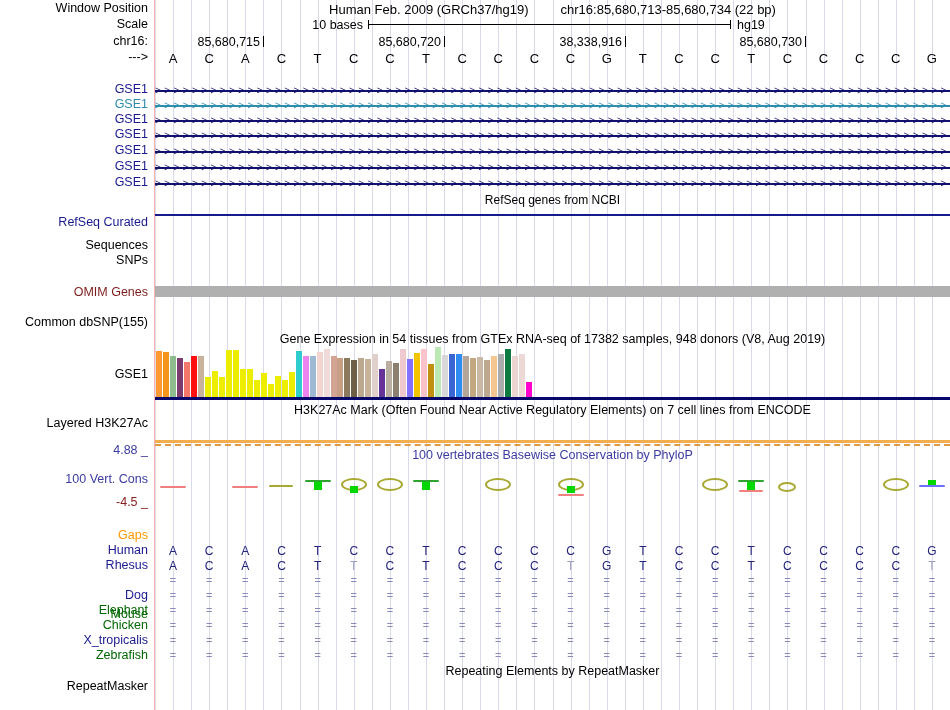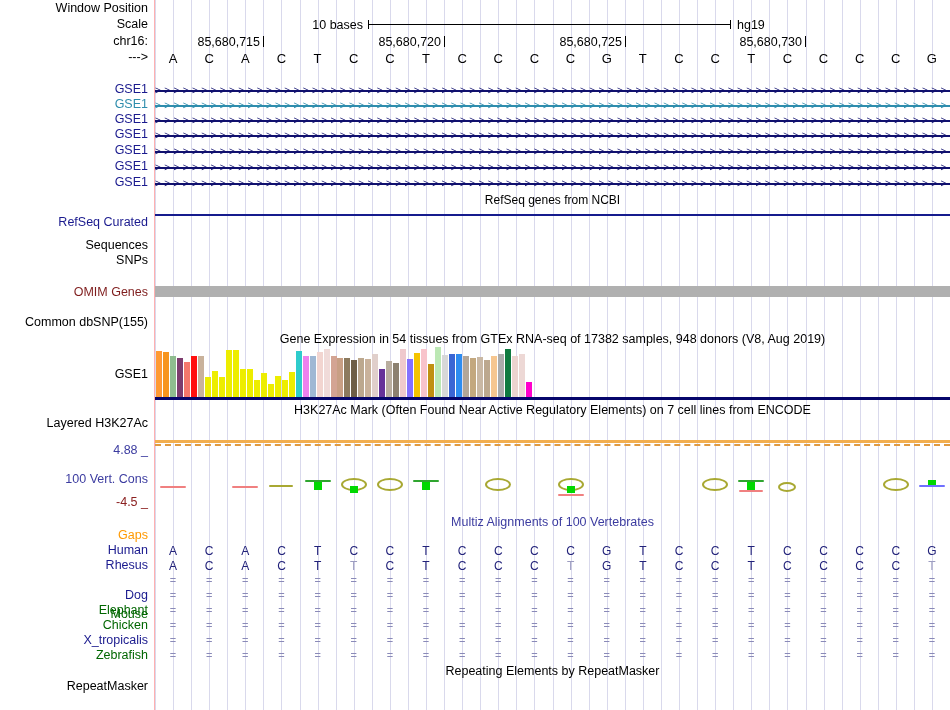--- a/index.html
+++ b/index.html
@@ -33,36 +33,40 @@
   .g-dash{position:absolute;height:2px;border-radius:2px;}
 </style>
 </head>
 <body>
 
 <div id="root">
   <div id="gridlines"></div>
   <div id="pink-line"></div>
 
   <div class="lbl" style="top:2px">Window Position</div>
+  <div class="hdr-row" style="top:2px">
+    <span>Human Feb. 2009 (GRCh37/hg19)</span>
+    <span>chr16:85,680,713-85,680,734 (22 bp)</span>
+  </div>
 
   <div class="lbl" style="top:18px">Scale</div>
   <div class="coord-lbl" style="top:18px;left:308px;width:55px;text-align:right">10 bases</div>
   <div class="hline" style="top:24px;left:368px;width:363px;height:1px;background:#000"></div>
   <div class="hline" style="top:20px;left:368px;width:1px;height:9px;background:#000"></div>
   <div class="hline" style="top:20px;left:730px;width:1px;height:9px;background:#000"></div>
   <div class="coord-lbl" style="top:18px;left:737px">hg19</div>
 
   <div class="lbl" style="top:35px">chr16:</div>
   <div id="coord-row">
       <div class="tick" style="top: 36px; left: 263px;"></div>
       <div class="coord-lbl" style="top: 35px; left: 185px; width: 75px; text-align: right;">85,680,715</div>
       <div class="tick" style="top: 36px; left: 444px;"></div>
       <div class="coord-lbl" style="top: 35px; left: 366px; width: 75px; text-align: right;">85,680,720</div>
       <div class="tick" style="top: 36px; left: 625px;"></div>
-      <div class="coord-lbl" style="top: 35px; left: 547px; width: 75px; text-align: right;">85,680,725</div>
+      <div class="coord-lbl" style="top: 35px; left: 547px; width: 75px; text-align: right;">38,338,916</div>
       <div class="tick" style="top: 36px; left: 805px;"></div>
       <div class="coord-lbl" style="top: 35px; left: 727px; width: 75px; text-align: right;">85,680,730</div>
     </div>
 
   <div class="lbl" style="top:51px">---&gt;</div>
   <div id="seq-row">
       <div class="seqcell" style="top: 51px; left: 155px;">A</div>
       <div class="seqcell" style="top: 51px; left: 191.136px;">C</div>
       <div class="seqcell" style="top: 51px; left: 227.273px;">A</div>
       <div class="seqcell" style="top: 51px; left: 263.409px;">C</div>
@@ -181,20 +185,21 @@
       <div class="bar" style="left: 525.94px; top: 382px; height: 15px; background: rgb(255, 0, 204);"></div>
     </div>
   <div class="hline" id="gtex-baseline" style="top: 397px; left: 155px; width: 795px; height: 3px; background: rgb(6, 6, 107);"></div>
 
   <div class="ct" style="top:404px">H3K27Ac Mark (Often Found Near Active Regulatory Elements) on 7 cell lines from ENCODE</div>
   <div class="lbl" style="top:417px">Layered H3K27Ac</div>
   <div class="hline" id="h3k-line" style="top: 440px; left: 155px; width: 795px; height: 2.5px; background: rgb(242, 174, 78);"></div>
   <div class="hline" style="top:444px;left:155px;width:795px;height:0;border-top:2px dashed #E09A40"></div>
 
   <div class="lbl blue" style="top:444px">4.88 _</div>
+  <div class="ct blue" style="top:449px">100 vertebrates Basewise Conservation by PhyloP</div>
   <div class="lbl blue" style="top:473px">100 Vert. Cons</div>
   <div class="lbl darkred" style="top:496px">-4.5 _</div>
   <div id="phylop-area">
       <div class="glyph" style="left: 159.068px; top: 470px; width: 28px; height: 28px;">
         <div class="g-dash" style="background: rgb(240, 128, 128); width: 26px; left: 1px; top: 16px;"></div>
       </div>
       <div class="glyph" style="left: 231.341px; top: 470px; width: 28px; height: 28px;">
         <div class="g-dash" style="background: rgb(240, 128, 128); width: 26px; left: 1px; top: 16px;"></div>
       </div>
       <div class="glyph" style="left: 267.477px; top: 470px; width: 28px; height: 28px;">
@@ -236,21 +241,20 @@
       </div>
       <div class="glyph" style="left: 881.795px; top: 470px; width: 28px; height: 28px;">
         <div class="g-oval" style="width: 22px; height: 9px; left: 1px; top: 8px;"></div>
       </div>
       <div class="glyph" style="left: 917.932px; top: 470px; width: 28px; height: 28px;">
         <div class="g-sq" style="width: 8px; height: 7px; left: 10px; top: 10px;"></div>
         <div class="g-dash" style="background: rgb(112, 112, 255); width: 26px; left: 1px; top: 15px;"></div>
       </div>
     </div>
 
-  <div class="ct blue" style="top:516px">Multiz Alignments of 100 Vertebrates</div>
   <div id="multiz-area">
       <div class="lbl" style="top: 529px; color: rgb(255, 153, 0);">Gaps</div>
       <div class="lbl" style="top: 544px; color: rgb(26, 26, 142);">Human</div>
       <div class="mzcell" style="top: 544px; left: 155px; font-size: 12px; color: rgb(34, 34, 122);">A</div>
       <div class="mzcell" style="top: 544px; left: 191.136px; font-size: 12px; color: rgb(34, 34, 122);">C</div>
       <div class="mzcell" style="top: 544px; left: 227.273px; font-size: 12px; color: rgb(34, 34, 122);">A</div>
       <div class="mzcell" style="top: 544px; left: 263.409px; font-size: 12px; color: rgb(34, 34, 122);">C</div>
       <div class="mzcell" style="top: 544px; left: 299.545px; font-size: 12px; color: rgb(34, 34, 122);">T</div>
       <div class="mzcell" style="top: 544px; left: 335.682px; font-size: 12px; color: rgb(34, 34, 122);">C</div>
       <div class="mzcell" style="top: 544px; left: 371.818px; font-size: 12px; color: rgb(34, 34, 122);">C</div>

